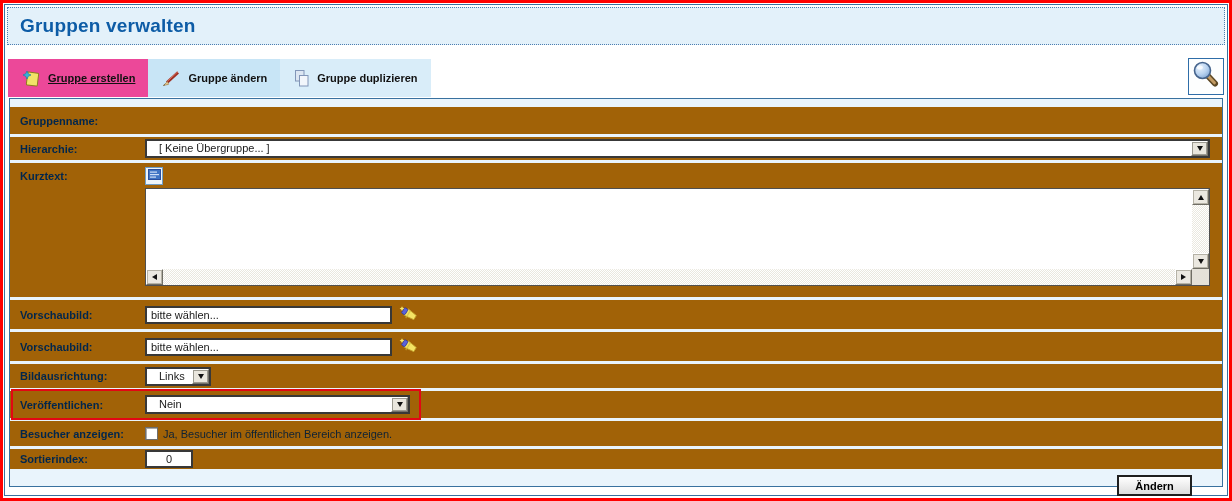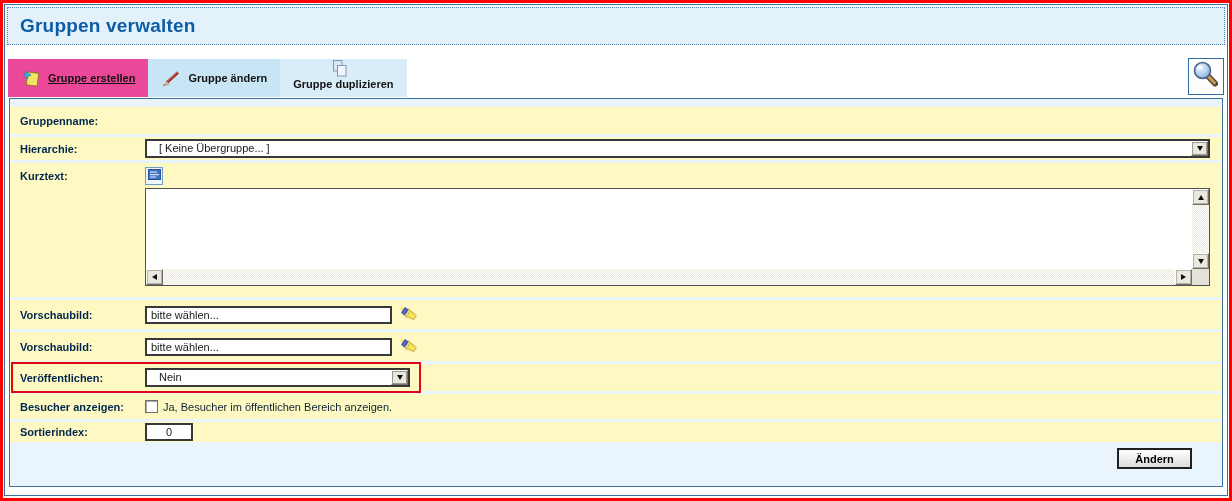--- a/index.html
+++ b/index.html
@@ -33,38 +33,38 @@
     display:flex;
   }
   .tab {
     height:38px; display:flex; align-items:center;
     padding:0 13px; cursor:pointer;
   }
   .tab .tab-label { font-size:11px; font-weight:bold; color:#111; white-space:nowrap; }
   .tab-create { background:#ec4899; }
   .tab-create .tab-label { text-decoration:underline; }
   .tab-edit { background:#c8e5f6; }
-  .tab-duplicate { background:#d9edf9;flex-direction:column; }
+  .tab-duplicate { background:#d9edf9; }
   .tab .icon { margin-right:7px; display:inline-flex; }
   
   .mag-box {
     position:absolute; right:3px; top:53px; width:36px; height:37px;
     border:1px solid #2f6da8; background:#fdfefe;
     display:flex; align-items:center; justify-content:center; cursor:pointer;
   }
   
   .panel {
     position:absolute; left:4px; right:4px; top:93px; height:389px;
     border:1px solid #39719f;
     background:#e9f4fc;
     padding-top:8px;
   }
   .row {
     display:flex; align-items:center;
-    background:#fef9c3;
+    background:#a16207;
     margin-bottom:3px;
   }
   .row .lbl {
     width:135px; padding-left:10px; flex:none;
     font-size:11px; font-weight:bold; color:#00264d;
   }
   .h27{height:27px} .h23{height:23px} .h29{height:29px}
   .h24{height:24px} .h25{height:25px} .h20{height:20px}
   .row-kurztext { height:134px; align-items:flex-start;justify-content:space-between; }
   .row-kurztext .lbl { padding-top:7px; }
@@ -281,20 +281,29 @@
           <g transform="rotate(32 11 11)">
             <polygon points="7,6.2 17.5,7.6 17.5,12.4 7,13.8" fill="#f4e464" stroke="#c2a02a" stroke-width="0.8"></polygon>
             <rect x="3.4" y="6.8" width="4" height="6.4" rx="1" fill="#5a62d8" stroke="#343c9e" stroke-width="0.8"></rect>
             <rect x="9.2" y="6.6" width="1.4" height="8.8" fill="#cdb53a" opacity="0.6"></rect>
           </g>
           <polygon points="4,2.2 4.8,3.8 6.4,4.6 4.8,5.4 4,7 3.2,5.4 1.6,4.6 3.2,3.8" fill="#f6e66a"></polygon>
         </svg>
       </span>
     </div>
 
+    <div class="row h24">
+      <span class="lbl">Bildausrichtung:</span>
+      <div class="sel w64">
+        <span class="sel-text">Links</span>
+        <span class="sel-btn">
+            <span class="tri-down"></span>
+          </span>
+      </div>
+    </div>
 
     <div class="row h27 row-veroeff">
       <span class="lbl">Veröffentlichen:</span>
       <div class="sel w265">
         <span class="sel-text">Nein</span>
         <span class="sel-btn">
             <span class="tri-down"></span>
           </span>
       </div>
       <div class="hl-box"></div>

